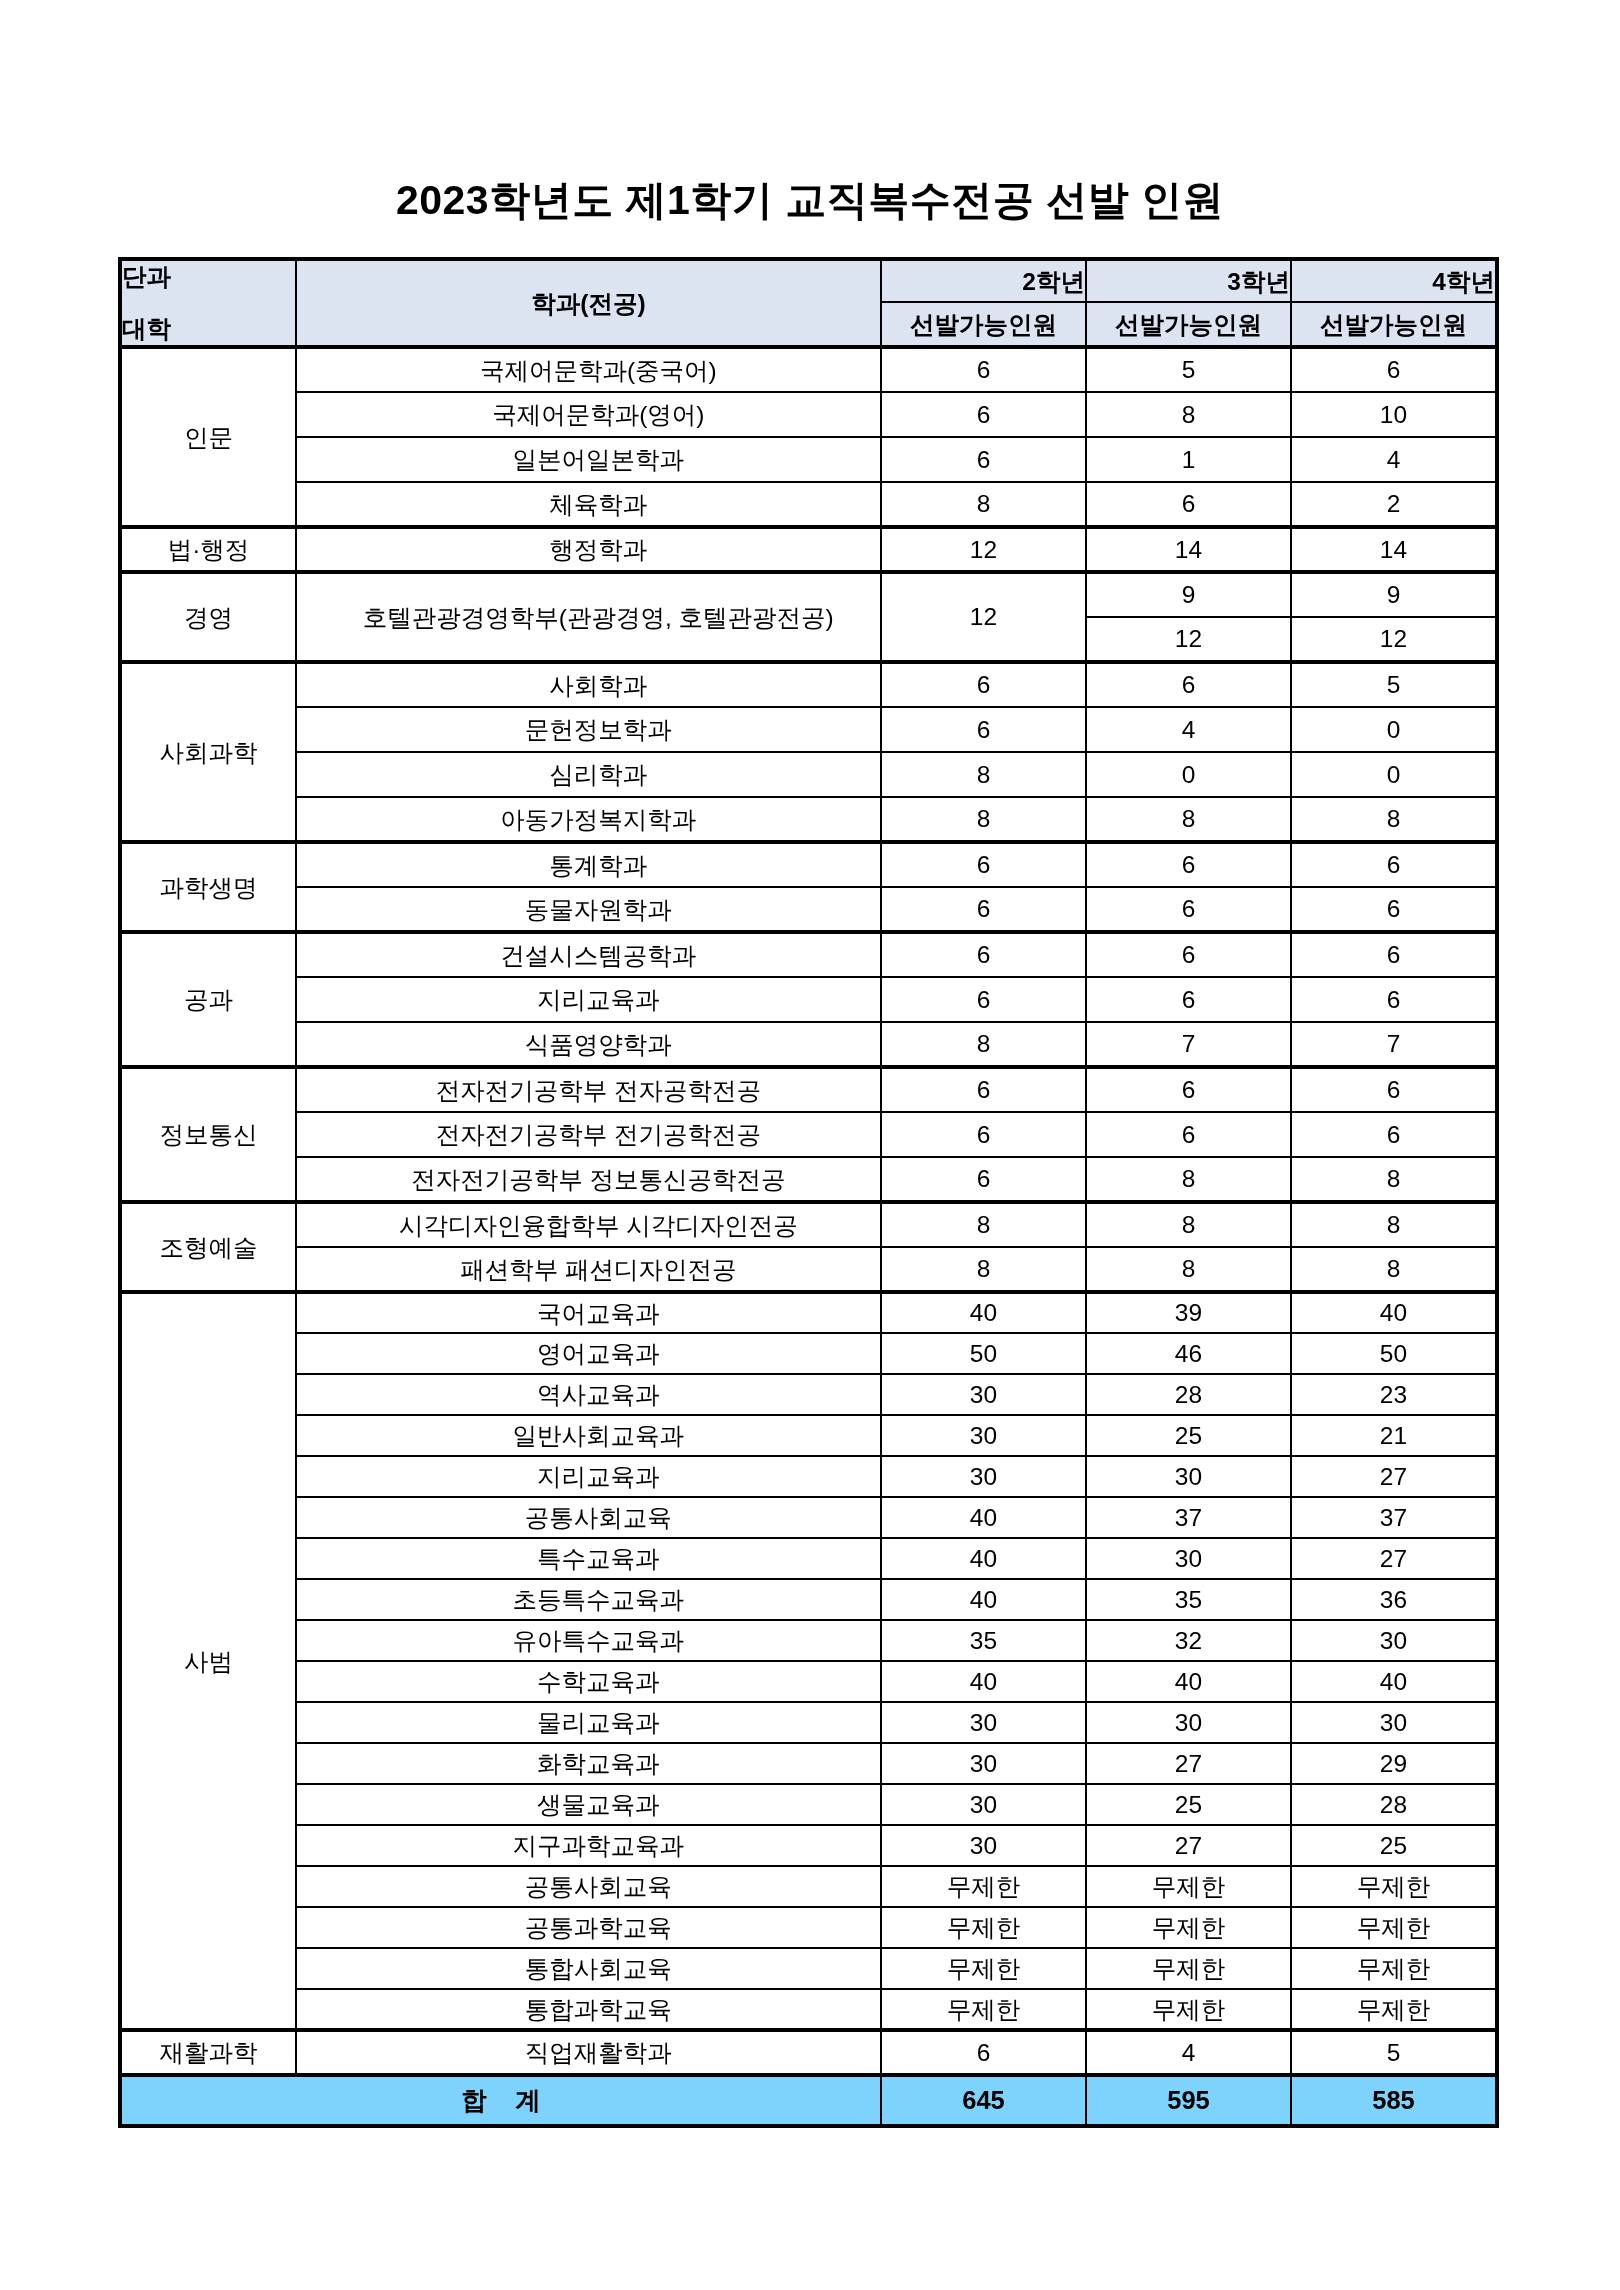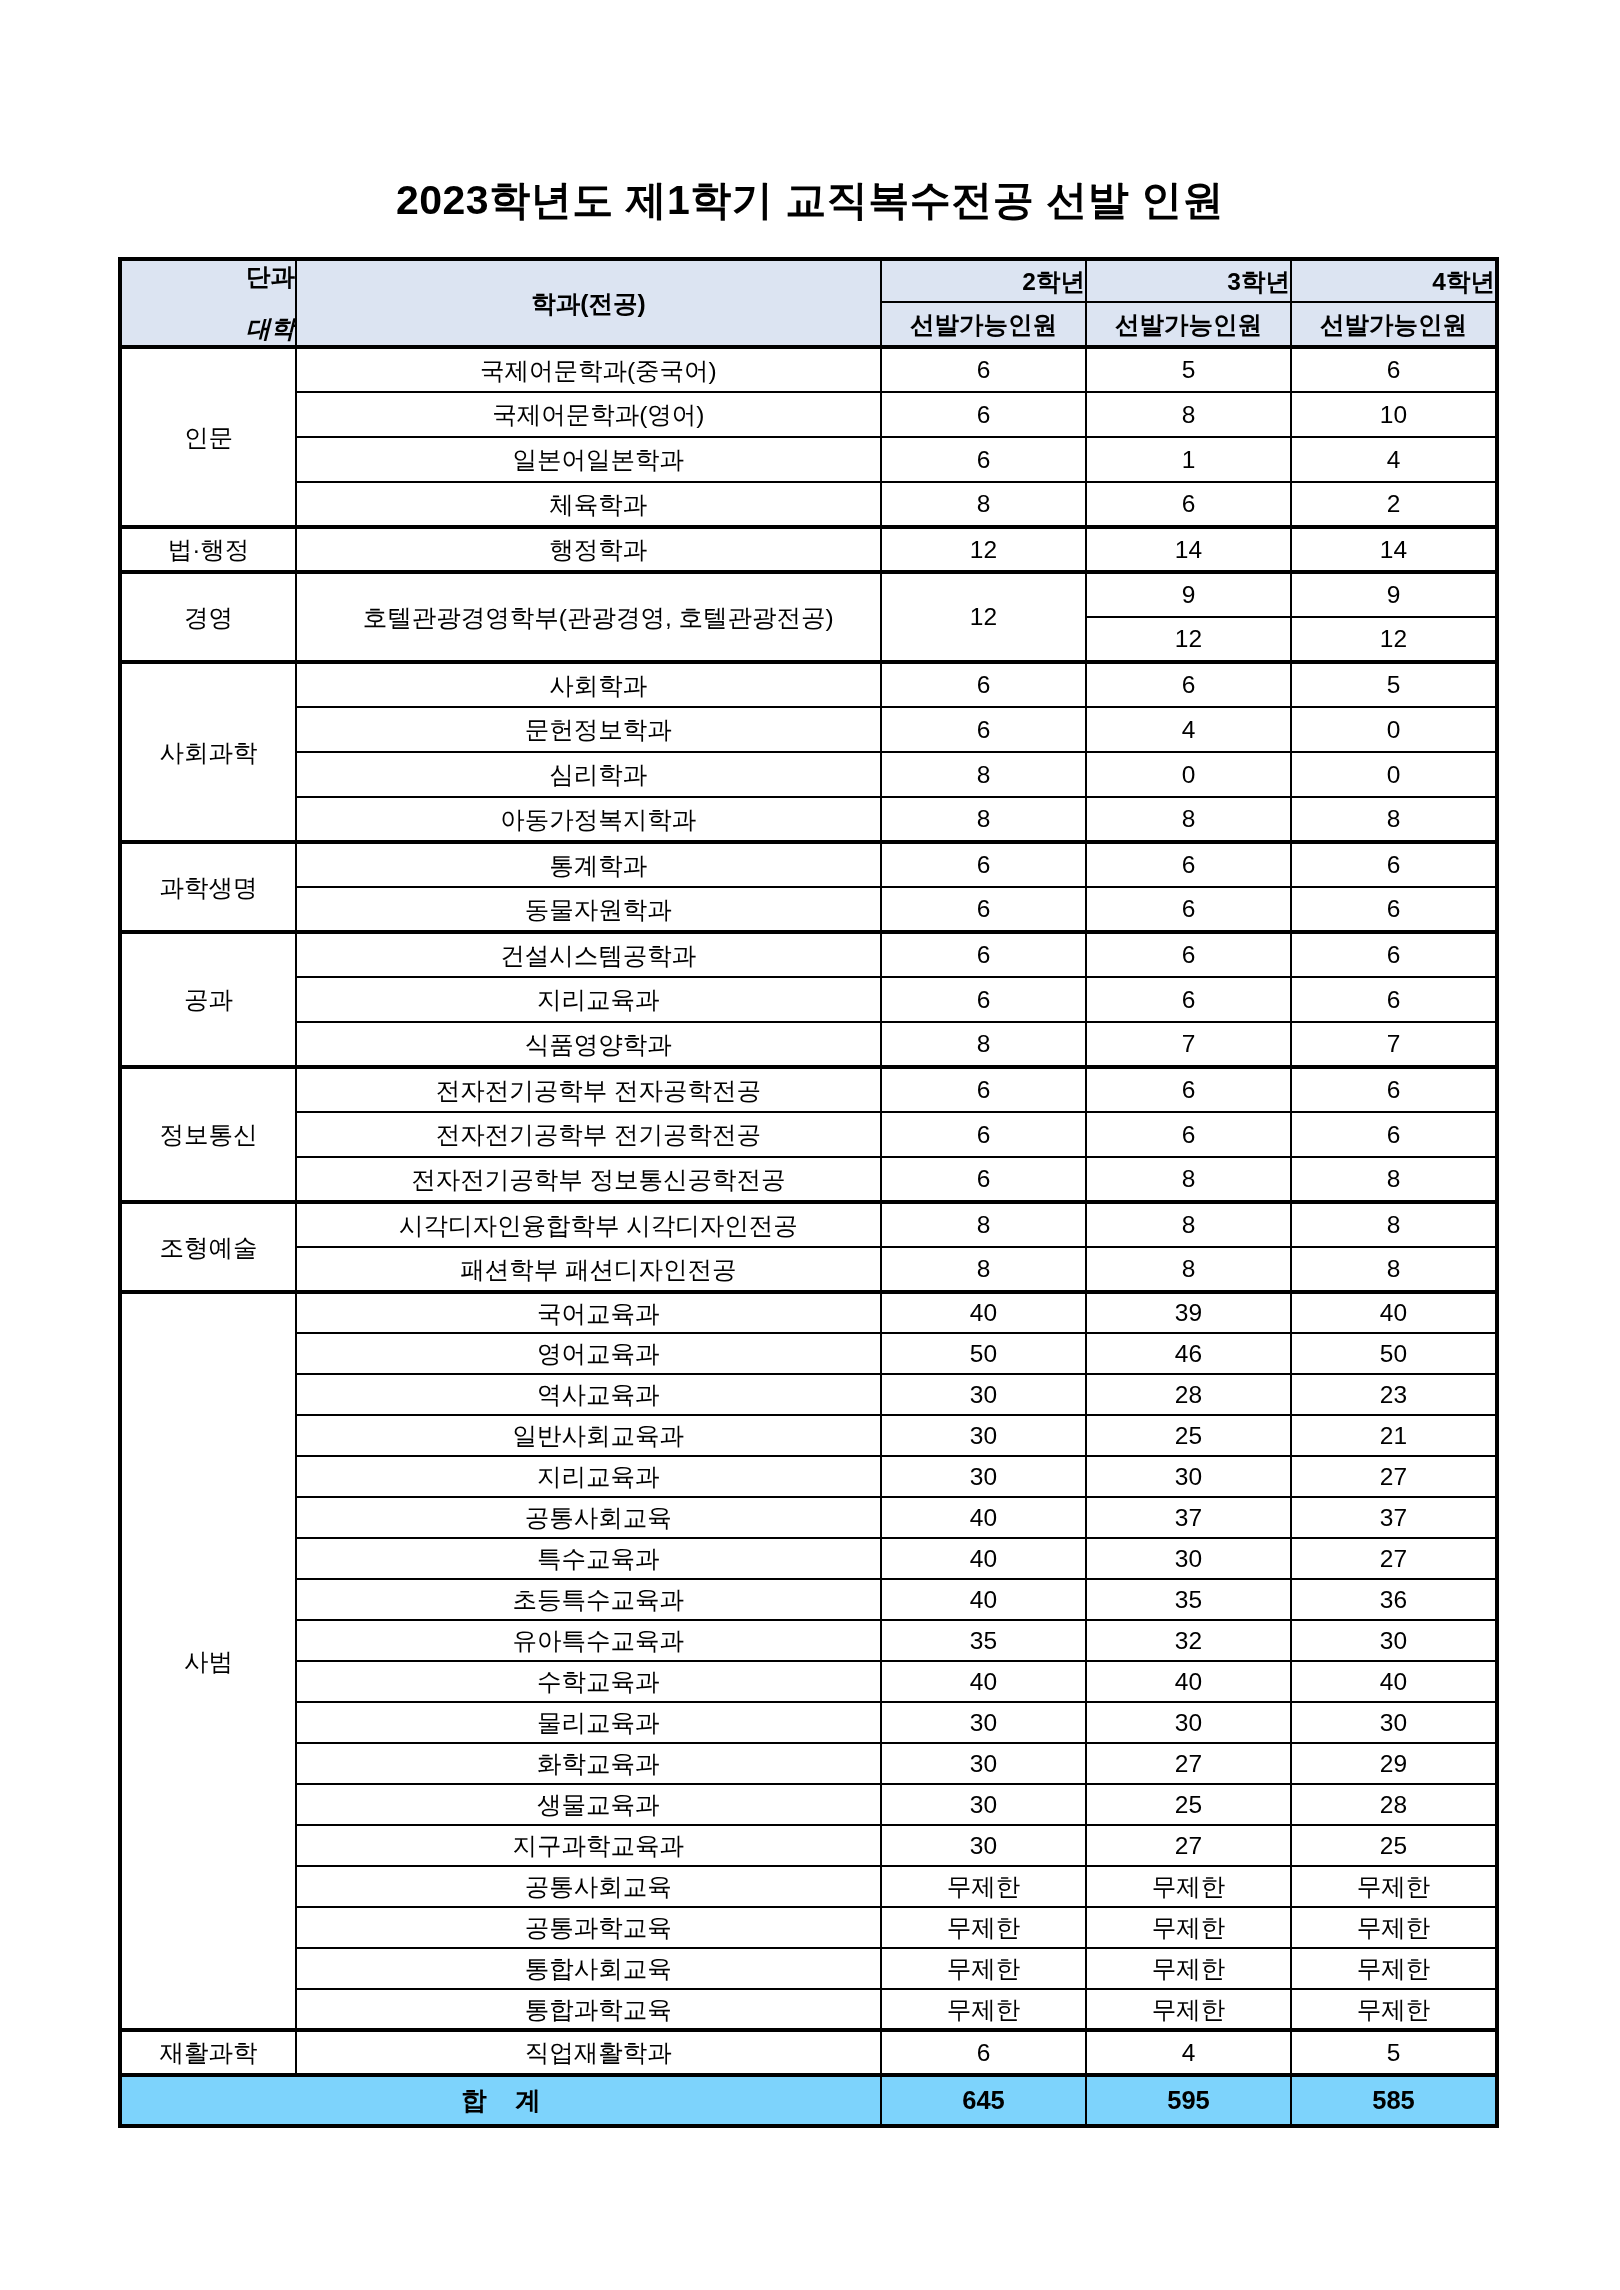--- a/index.html
+++ b/index.html
@@ -17,23 +17,23 @@
     border-collapse:collapse; table-layout:fixed;
     border:4.9px solid #000;
   }
   .sel-table th, .sel-table td {
     border:2px solid #000; font-size:24.5px; vertical-align:middle;
     overflow:hidden;
   }
   .sel-table thead th { background:#dce4f2; font-weight:bold; }
   .hdr-r1 { height:43px; }
   .hdr-r2 { height:45px; }
-  .college-h { text-align:right; }
+  .college-h { text-align:left; }
   .college-h .hline { display:block; line-height:1.0; }
-  .college-h .hline + .hline { margin-top:27px;font-style:italic; }
+  .college-h .hline + .hline { margin-top:27px; }
   .dept-h { text-align:center; }
   .grade-h { text-align:right; }
   .sub-h { text-align:center; font-size:22.5px; }
   tbody tr { height:45px; }
   tbody tr.dense { height:41px; }
   td.college-cell { text-align:center; }
   td.department-cell { text-align:center; padding-left:19.6px; }
   td.value-cell { text-align:center; }
   tbody tr.group-start > td { border-top:4.9px solid #000; }
   tr.total-row { height:51px; }

